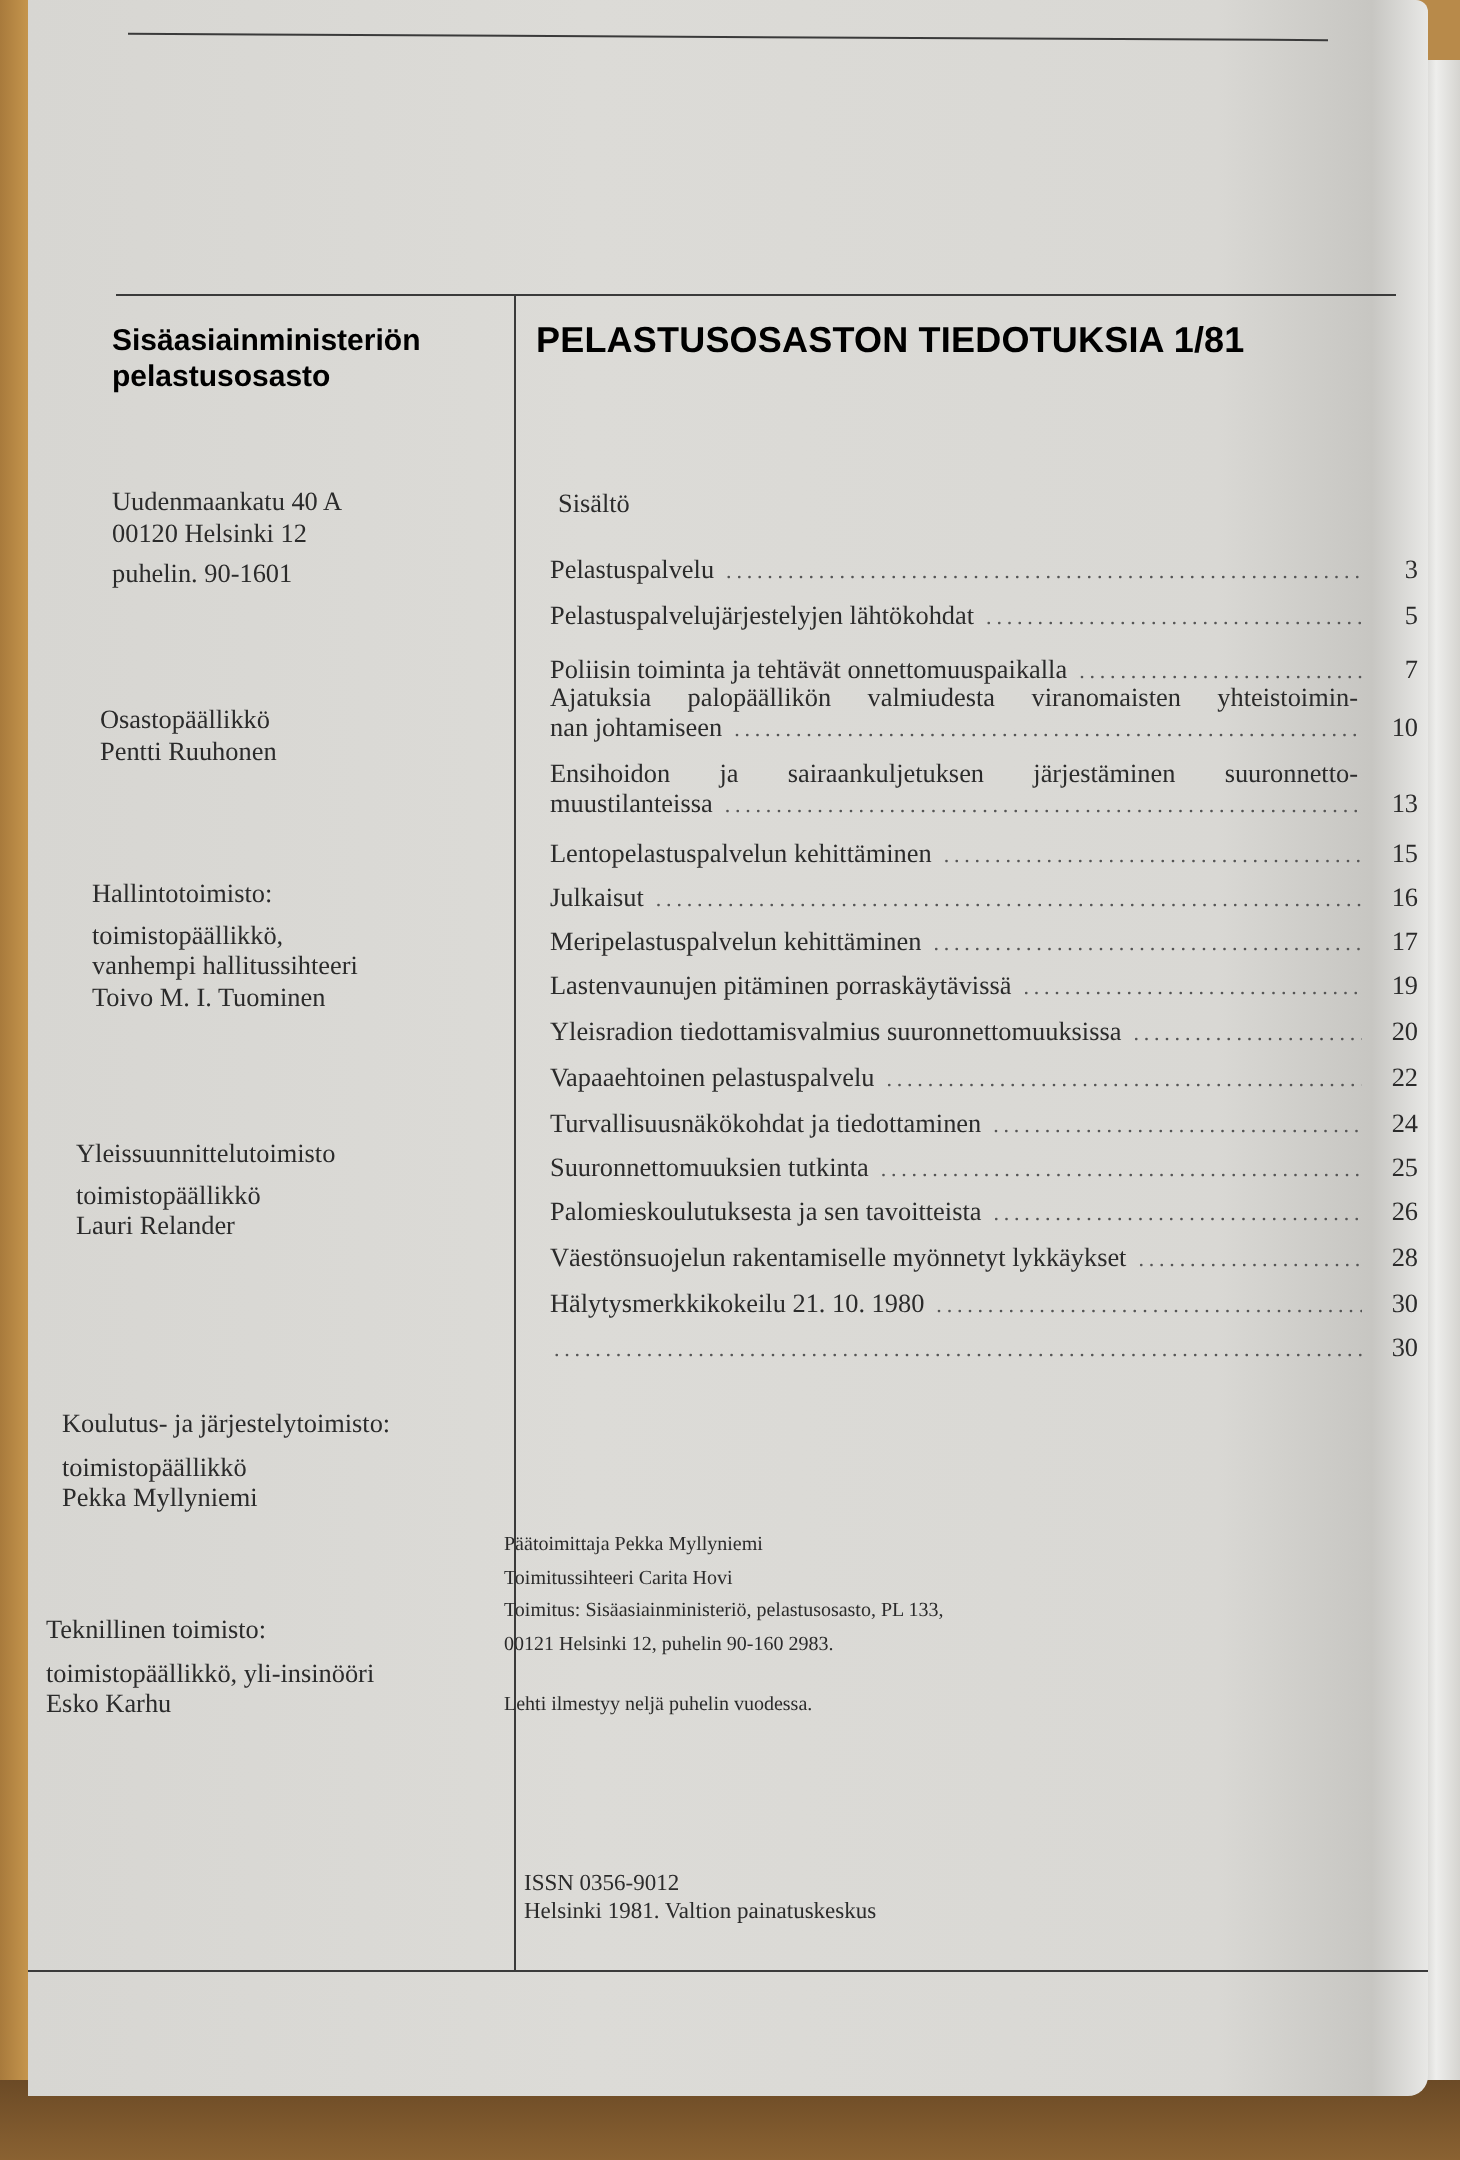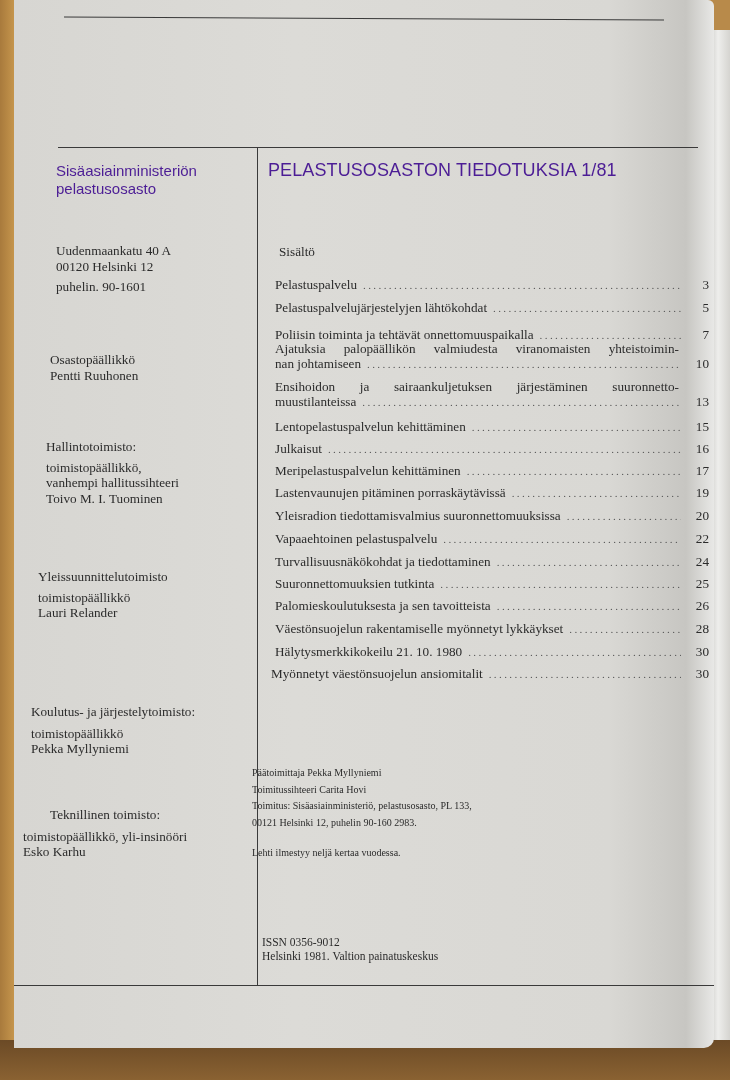--- a/index.html
+++ b/index.html
@@ -16,21 +16,21 @@
   .page {
     position:absolute; left:14px; top:0; width:700px; height:1048px;
     background:linear-gradient(90deg,#d7d6d2 0%,#dcdbd7 40%,#d9d8d4 85%,#c7c6c2 96%,#e8e8e6 100%);
     border-radius:0 6px 10px 0;
   }
   .page-edge { position:absolute; left:706px; top:30px; width:24px; height:1010px;
     background:linear-gradient(90deg,#bdbcb8,#eeeeec 50%,#d5d4d0); }
   .rule { position:absolute; height:0; border-top:1.6px solid #3a3a3a; }
   .vrule { position:absolute; width:0; border-left:1.4px solid #3a3a3a; }
   .abs { position:absolute; white-space:nowrap; }
-  .sans-bold { font-family:"Liberation Sans", sans-serif; font-weight:normal; color:#4c1d95; }
+  .sans-bold { font-family:"Liberation Sans", sans-serif; font-weight:bold; color:#000000; }
   .left-block { font-size:13.2px; line-height:15.5px; }
   .toc-row { position:absolute; left:275px; width:434px; font-size:13.2px; line-height:15px; }
   .toc-line { display:flex; align-items:baseline; }
   .toc-title { white-space:nowrap; }
   .toc-dots { flex:1; overflow:hidden; white-space:nowrap; margin:0 6px; letter-spacing:2.4px; color:#555; font-size:11px; }
   .toc-page { width:22px; text-align:right; }
   .toc-first { text-align:justify; text-align-last:justify; padding-right:30px; }
 </style>
 </head>
 <body>
@@ -76,21 +76,21 @@
   <div>Lauri Relander</div>
 </div>
 
 <div class="abs left-block" style="left:31px; top:684px;margin-top:20px;">
   <div style="margin-bottom:6px;">Koulutus- ja järjestelytoimisto:</div>
   <div>toimistopäällikkö</div>
   <div>Pekka Myllyniemi</div>
 </div>
 
 <div class="abs left-block" style="left:23px; top:807px;">
-  <div style="margin-bottom:6px;text-align:center;">Teknillinen toimisto:</div>
+  <div style="margin-bottom:6px;">Teknillinen toimisto:</div>
   <div>toimistopäällikkö, yli-insinööri</div>
   <div>Esko Karhu</div>
 </div>
 
 <div class="abs" style="left:279px; top:244px; font-size:13.2px;">Sisältö</div>
 
 <div class="toc-row" style="top:277px;">
   <div class="toc-line">
       <span class="toc-title">Pelastuspalvelu</span>
       <span class="toc-dots">........................................................................................</span>
@@ -199,30 +199,29 @@
 </div>
 <div class="toc-row" style="top:644px;">
   <div class="toc-line">
       <span class="toc-title">Hälytysmerkkikokeilu 21. 10. 1980</span>
       <span class="toc-dots">........................................................................................</span>
       <span class="toc-page">30</span>
     </div>
 </div>
 <div class="toc-row" style="top:666px; left:271px; width:438px;">
   <div class="toc-line">
-      <span class="toc-title">Myönnetyt väestönsuojelun ansiomitalit</span>
       <span class="toc-dots">........................................................................................</span>
       <span class="toc-page">30</span>
     </div>
 </div>
 
 <div class="abs" style="left:252px; top:765px; font-size:10px; line-height:16.5px;">
   <div>Päätoimittaja Pekka Myllyniemi</div>
   <div>Toimitussihteeri Carita Hovi</div>
   <div>Toimitus: Sisäasiainministeriö, pelastusosasto, PL 133,</div>
   <div>00121 Helsinki 12, puhelin 90-160 2983.</div>
-  <div style="margin-top:14px;">Lehti ilmestyy neljä kertaa vuodessa.</div>
+  <div style="margin-top:14px;">Lehti ilmestyy neljä puhelin vuodessa.</div>
 </div>
 
 <div class="abs" style="left:262px; top:935px; font-size:11.5px; line-height:14px;">
   <div>ISSN 0356-9012</div>
   <div>Helsinki 1981. Valtion painatuskeskus</div>
 </div>
 
 </body></html>

